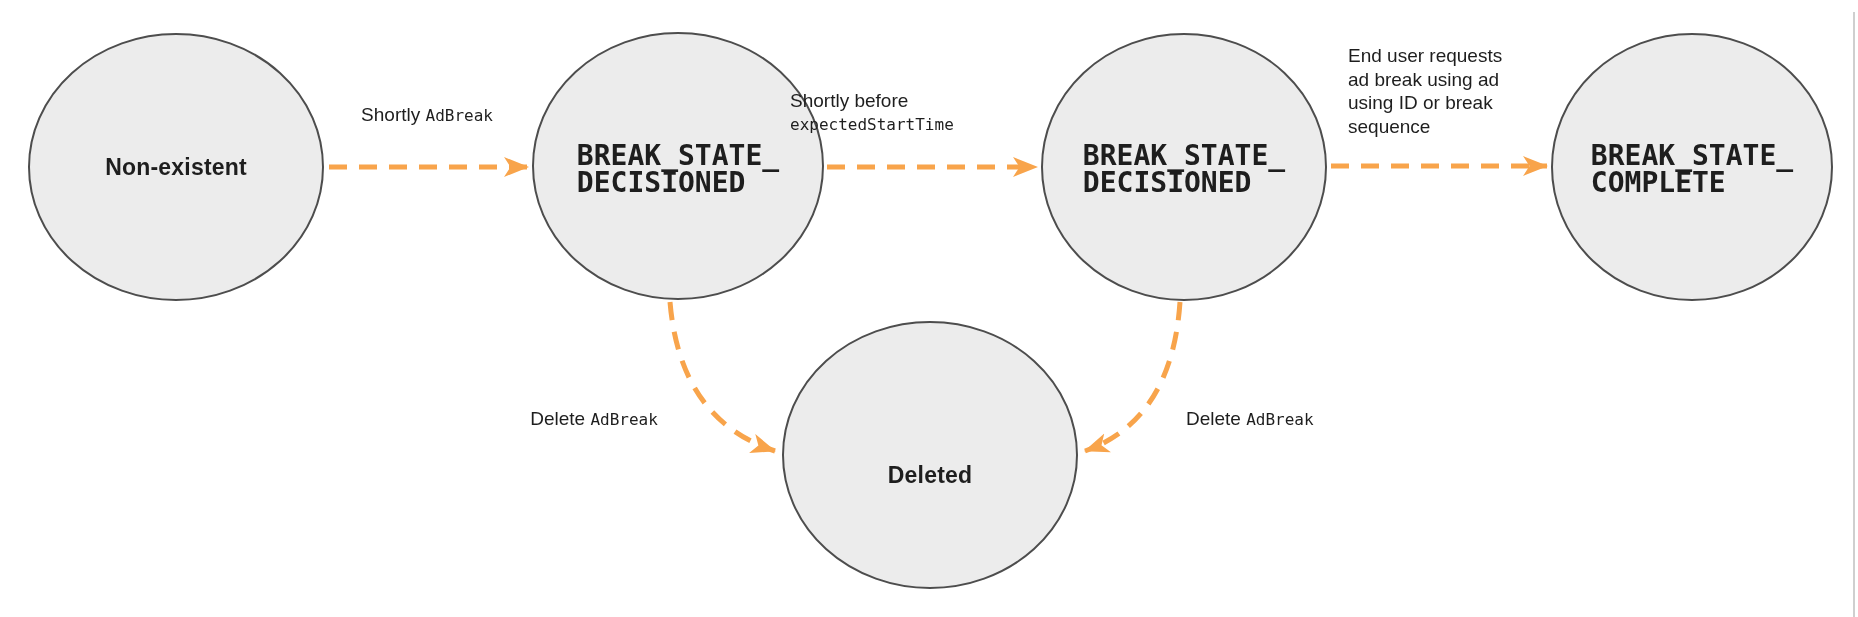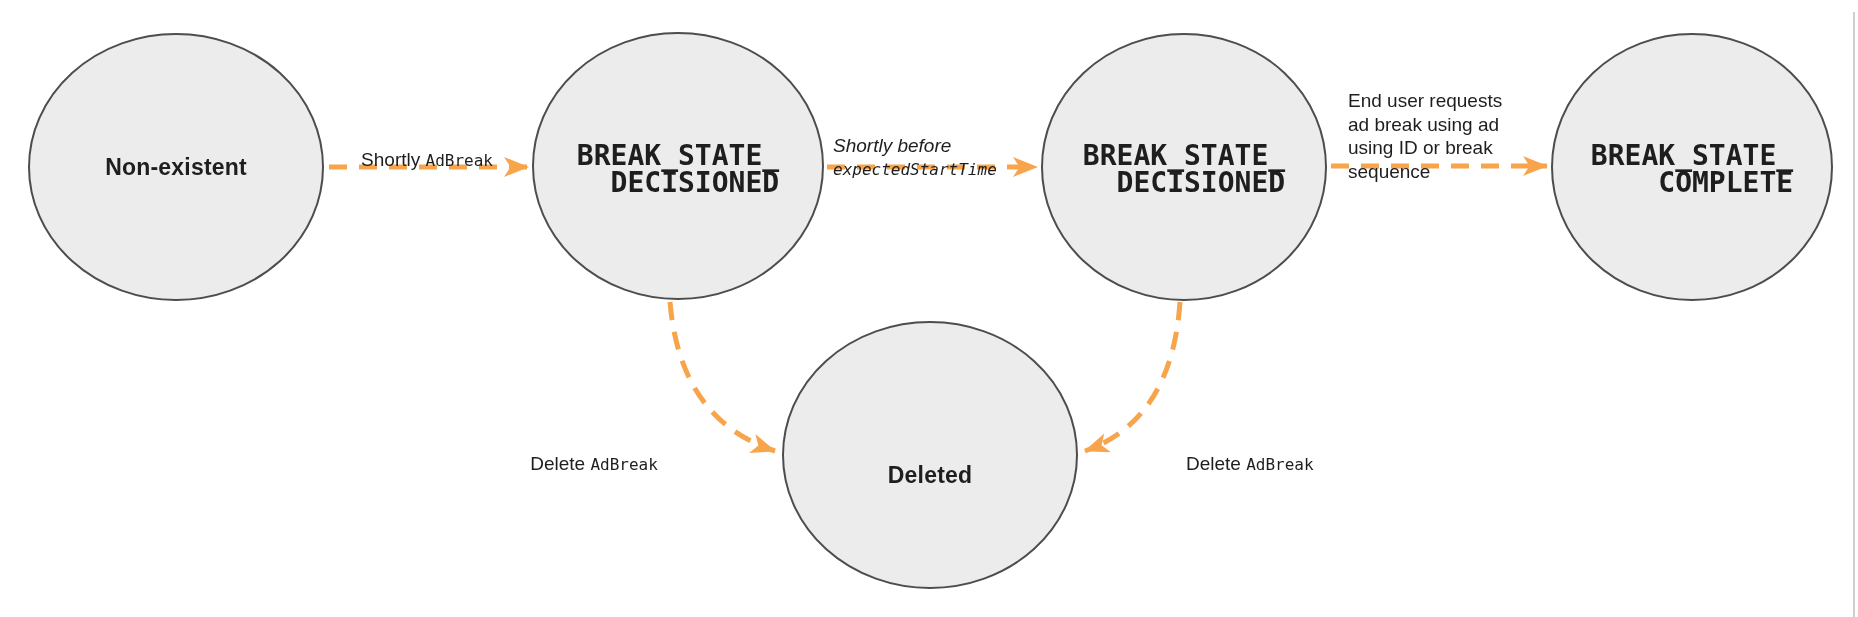--- a/index.html
+++ b/index.html
@@ -11,36 +11,35 @@
     font-family:"Liberation Sans", sans-serif;
     color:#1e1e1e;
   }
   #shapes{position:absolute;left:0;top:0;}
   .label{position:absolute;white-space:nowrap;}
   .sans{font-family:"Liberation Sans", sans-serif;}
   .mono{font-family:"DejaVu Sans Mono", monospace;}
   .node-label{
     position:absolute;
     transform:translate(-50%,-50%);
-    text-align:right;
+    text-align:left;
     font-weight:bold;
     font-size:23px;
     line-height:27px;
     letter-spacing:0.2px;
   }
   .node-label.code{
     font-family:"DejaVu Sans Mono", monospace;
     font-size:28px;
     line-height:27px;
     letter-spacing:0px;
   }
   .edge-label{
     font-size:19px;
     line-height:23.5px;
-    margin-top:45px;
   }
   .edge-label .mono{font-size:16px;}
   .right-border{
     position:absolute;
     width:2px;
     background:#cfcfcf;
   }
 </style>
 </head>
 <body>
@@ -83,21 +82,21 @@
     <div>BREAK_STATE_</div>
     <div>COMPLETE</div>
   </div>
 
   <div class="node-label sans" style="left:930px;top:475px;">Deleted</div>
 
   <div class="label edge-label" style="left:427px;top:103px;transform:translateX(-50%);">
     <span class="sans">Shortly </span><span class="mono">AdBreak</span>
   </div>
 
-  <div class="label edge-label" style="left:833px;top:89px;font-style:italic;">
+  <div class="label edge-label" style="left:790px;top:89px;">
     <div class="sans">Shortly before</div>
     <div class="mono">expectedStartTime</div>
   </div>
 
   <div class="label edge-label sans" style="left:1348px;top:44px;">
     <div>End user requests</div>
     <div>ad break using ad</div>
     <div>using ID or break</div>
     <div>sequence</div>
   </div>

